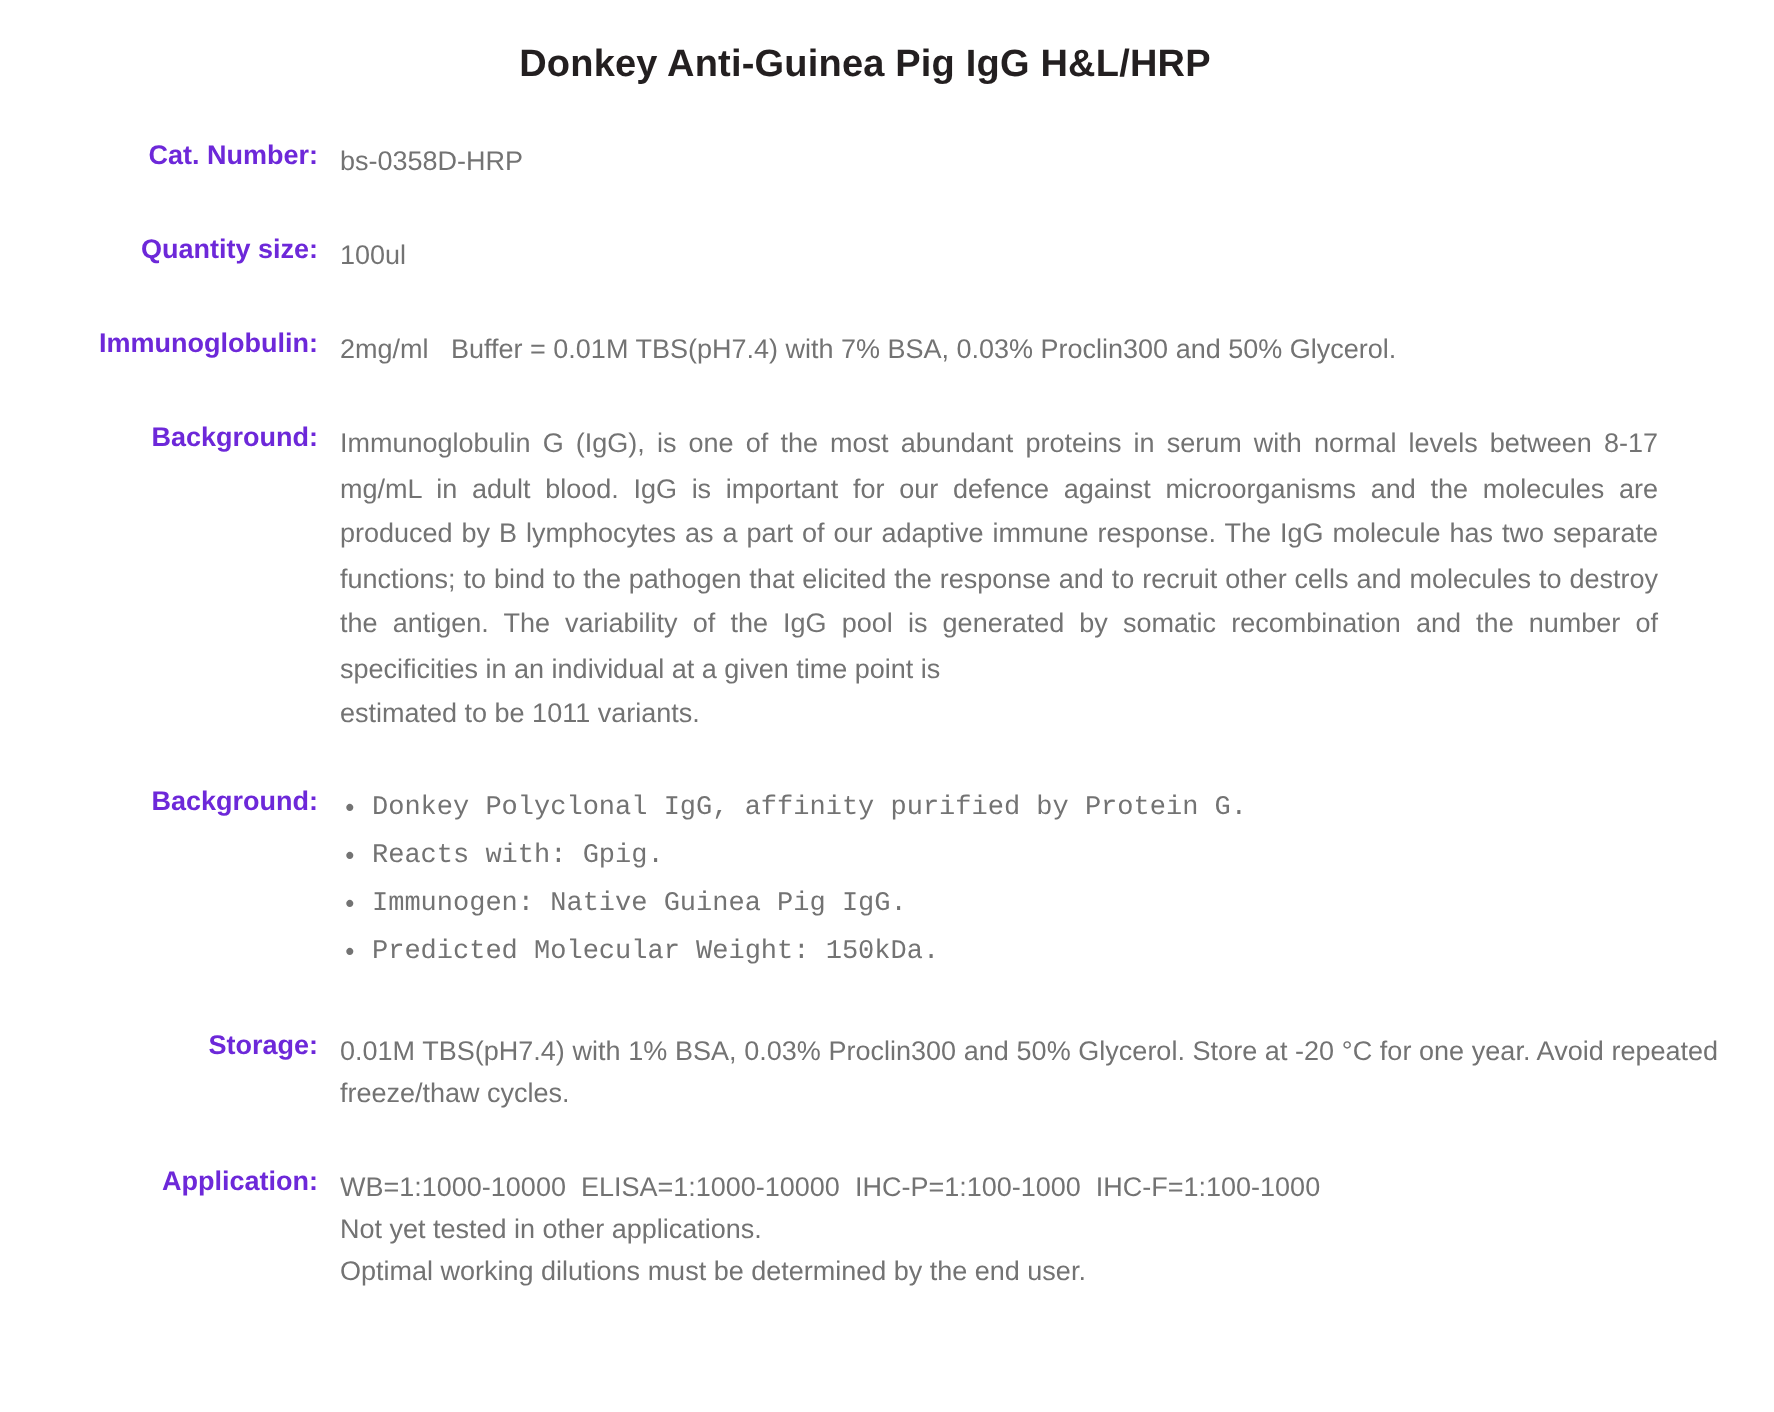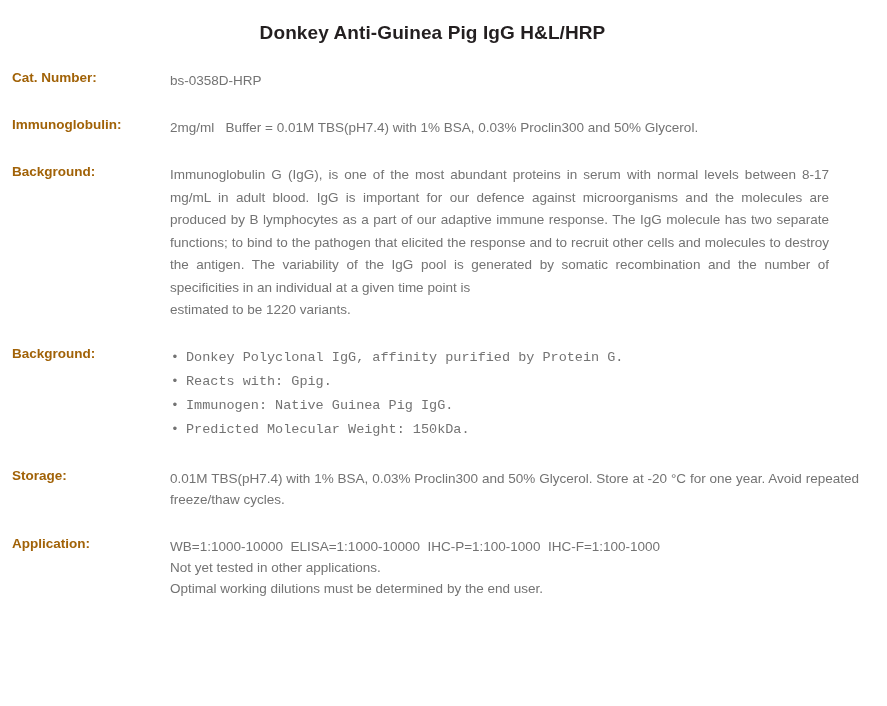--- a/index.html
+++ b/index.html
@@ -34,26 +34,26 @@
     width: 100%;
     border-collapse: collapse;
     margin-top: 26px;
   }
   table.spec td {
     vertical-align: top;
     padding: 0;
   }
   td.label {
     width: 147px;
-    text-align: left;
+    text-align: right;
     font-size: 13.5px;
     font-weight: bold;
     white-space: nowrap;
     padding-right: 0;
-    color: #a16207;
+    color: #6d28d9;
   }
   td.gap {
     width: 11px;
   }
   td.value {
     font-size: 13.5px;
     line-height: 21px;
     color: #737373;
   }
   tr.row > td {
@@ -106,33 +106,38 @@
   <h1 class="title">Donkey Anti-Guinea Pig IgG H&amp;L/HRP</h1>
 
   <table class="spec">
     <tbody>
       <tr class="row">
         <td class="label">Cat. Number:</td>
         <td class="gap"></td>
         <td class="value">bs-0358D-HRP</td>
       </tr>
 
+      <tr class="row">
+        <td class="label">Quantity size:</td>
+        <td class="gap"></td>
+        <td class="value">100ul</td>
+      </tr>
 
       <tr class="row">
         <td class="label">Immunoglobulin:</td>
         <td class="gap"></td>
-        <td class="value conc-line">2mg/ml   Buffer = 0.01M TBS(pH7.4) with 1% BSA, 0.03% Proclin300 and 50% Glycerol.</td>
+        <td class="value conc-line">2mg/ml   Buffer = 0.01M TBS(pH7.4) with 7% BSA, 0.03% Proclin300 and 50% Glycerol.</td>
       </tr>
 
       <tr class="row">
         <td class="label">Background:</td>
         <td class="gap"></td>
         <td class="value">
           <div class="justified">Immunoglobulin G (IgG), is one of the most abundant proteins in serum with normal levels between 8-17 mg/mL in adult blood. IgG is important for our defence against microorganisms and the molecules are produced by B lymphocytes as a part of our adaptive immune response. The IgG molecule has two separate functions; to bind to the pathogen that elicited the response and to recruit other cells and molecules to destroy the antigen. The variability of the IgG pool is generated by somatic recombination and the number of specificities in an individual at a given time point is</div>
-          <div>estimated to be 1220 variants.</div>
+          <div>estimated to be 1011 variants.</div>
         </td>
       </tr>
 
 
       <tr class="row">
         <td class="label">Background:</td>
         <td class="gap"></td>
         <td class="value">
           <ul class="bullets">
             <li>Donkey Polyclonal IgG, affinity purified by Protein G.</li>

